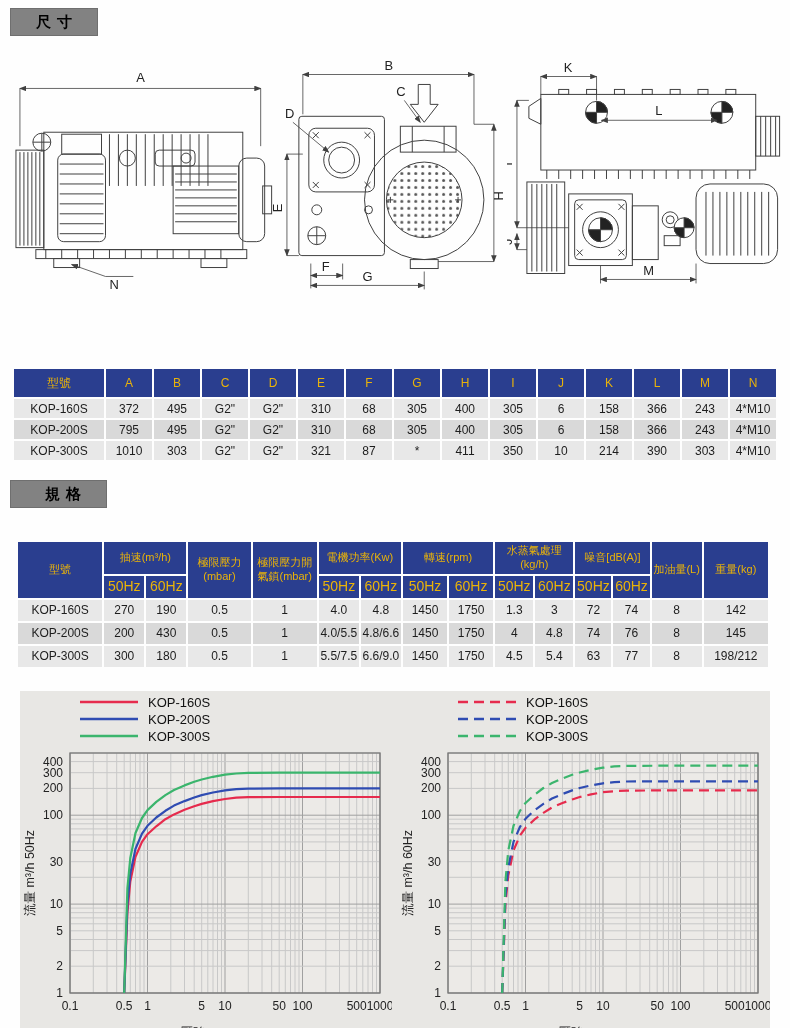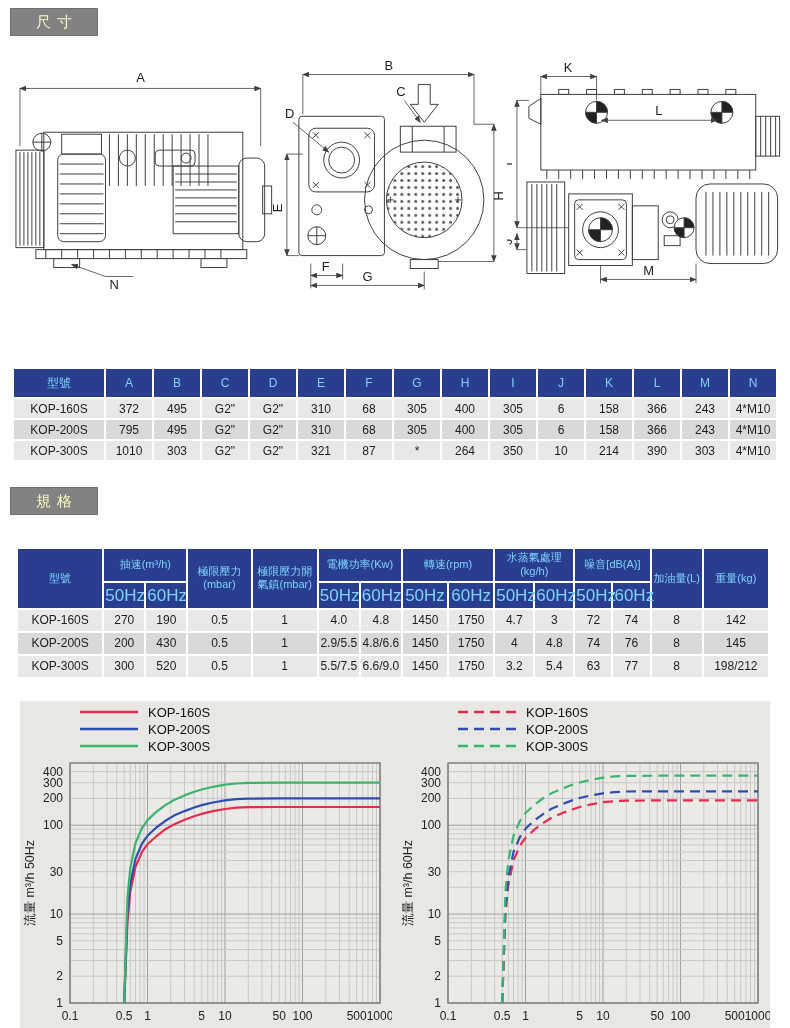--- a/index.html
+++ b/index.html
@@ -4,42 +4,42 @@
 <style>
   html,body{margin:0;padding:0;}
   body{
     width:790px;height:1028px;background:#fefefe;
     font-family:"Liberation Sans","DejaVu Sans",sans-serif;
     color:#222;position:relative;overflow:hidden;
   }
   .section-label{
     display:block;width:86px;height:26px;margin:8px 0 0 10px;
     background:#828282;border:1px solid #6f6f6f;
-    color:#fef9c3;font-size:15px;letter-spacing:6px;text-indent:6px;
-    text-align:center;line-height:26px;
+    color:#000000;font-size:15px;letter-spacing:6px;text-indent:6px;
+    text-align:center;line-height:26px;font-weight:bold;
   }
-  .section-label.second{margin-top:25px;}
+  .section-label.second{margin-top:18px;padding-left:9px;}
   .drawings-row{
     display:flex;justify-content:space-between;align-items:flex-start;
     margin-top:22px;padding:0 6px;height:236px;
   }
   .drawings-row svg{display:block;}
   .tech{stroke:#404040;stroke-width:1;fill:none;}
   .dim{stroke:#404040;stroke-width:0.8;fill:none;}
   .dimlabel{font-size:13px;fill:#222;stroke:none;}
   table{border-collapse:separate;border-spacing:2px;table-layout:fixed;}
   table.dim-table{margin:73px 0 0 12px;width:766px;font-size:12px;}
   table.spec-table{margin:32px 0 0 16px;width:754px;font-size:12px;}
   th{
-    background:#2a3e8f;color:#7dd3fc;font-weight:normal;
+    background:#2a3e8f;color:#eab308;font-weight:normal;
     text-align:center;padding:2px 1px;
   }
   table.dim-table th{height:24px;}
   table.spec-table th{font-size:11px;line-height:1.25;}
-  table.spec-table tr.subhead th{height:18px;font-size:17px;}
+  table.spec-table tr.subhead th{height:18px;font-size:14px;}
   td{background:#e8e8e8;text-align:center;height:17px;padding:1px 1px;color:#1d1d1d;}
   table.spec-table td{height:19px;}
   tbody tr:nth-child(even) td{background:#d9d9d9;}
   .chart-panel{
     margin:22px 0 0 20px;width:750px;height:360px;background:#e8e7e4;
     display:flex;justify-content:space-between;
   }
 </style>
 </head>
 <body>
@@ -384,21 +384,21 @@
       </tr>
       <tr>
         <td>KOP-300S</td>
         <td>1010</td>
         <td>303</td>
         <td>G2"</td>
         <td>G2"</td>
         <td>321</td>
         <td>87</td>
         <td>*</td>
-        <td>264</td>
+        <td>411</td>
         <td>350</td>
         <td>10</td>
         <td>214</td>
         <td>390</td>
         <td>303</td>
         <td>4*M10</td>
       </tr>
     </tbody>
 </table>
 
@@ -452,55 +452,55 @@
       <tr>
         <td>KOP-160S</td>
         <td>270</td>
         <td>190</td>
         <td>0.5</td>
         <td>1</td>
         <td>4.0</td>
         <td>4.8</td>
         <td>1450</td>
         <td>1750</td>
-        <td>4.7</td>
+        <td>1.3</td>
         <td>3</td>
         <td>72</td>
         <td>74</td>
         <td>8</td>
         <td>142</td>
       </tr>
       <tr>
         <td>KOP-200S</td>
         <td>200</td>
         <td>430</td>
         <td>0.5</td>
         <td>1</td>
-        <td>2.9/5.5</td>
+        <td>4.0/5.5</td>
         <td>4.8/6.6</td>
         <td>1450</td>
         <td>1750</td>
         <td>4</td>
         <td>4.8</td>
         <td>74</td>
         <td>76</td>
         <td>8</td>
         <td>145</td>
       </tr>
       <tr>
         <td>KOP-300S</td>
         <td>300</td>
-        <td>520</td>
+        <td>180</td>
         <td>0.5</td>
         <td>1</td>
         <td>5.5/7.5</td>
         <td>6.6/9.0</td>
         <td>1450</td>
         <td>1750</td>
-        <td>3.2</td>
+        <td>4.5</td>
         <td>5.4</td>
         <td>63</td>
         <td>77</td>
         <td>8</td>
         <td>198/212</td>
       </tr>
     </tbody>
 </table>
 
 <div class="chart-panel">

